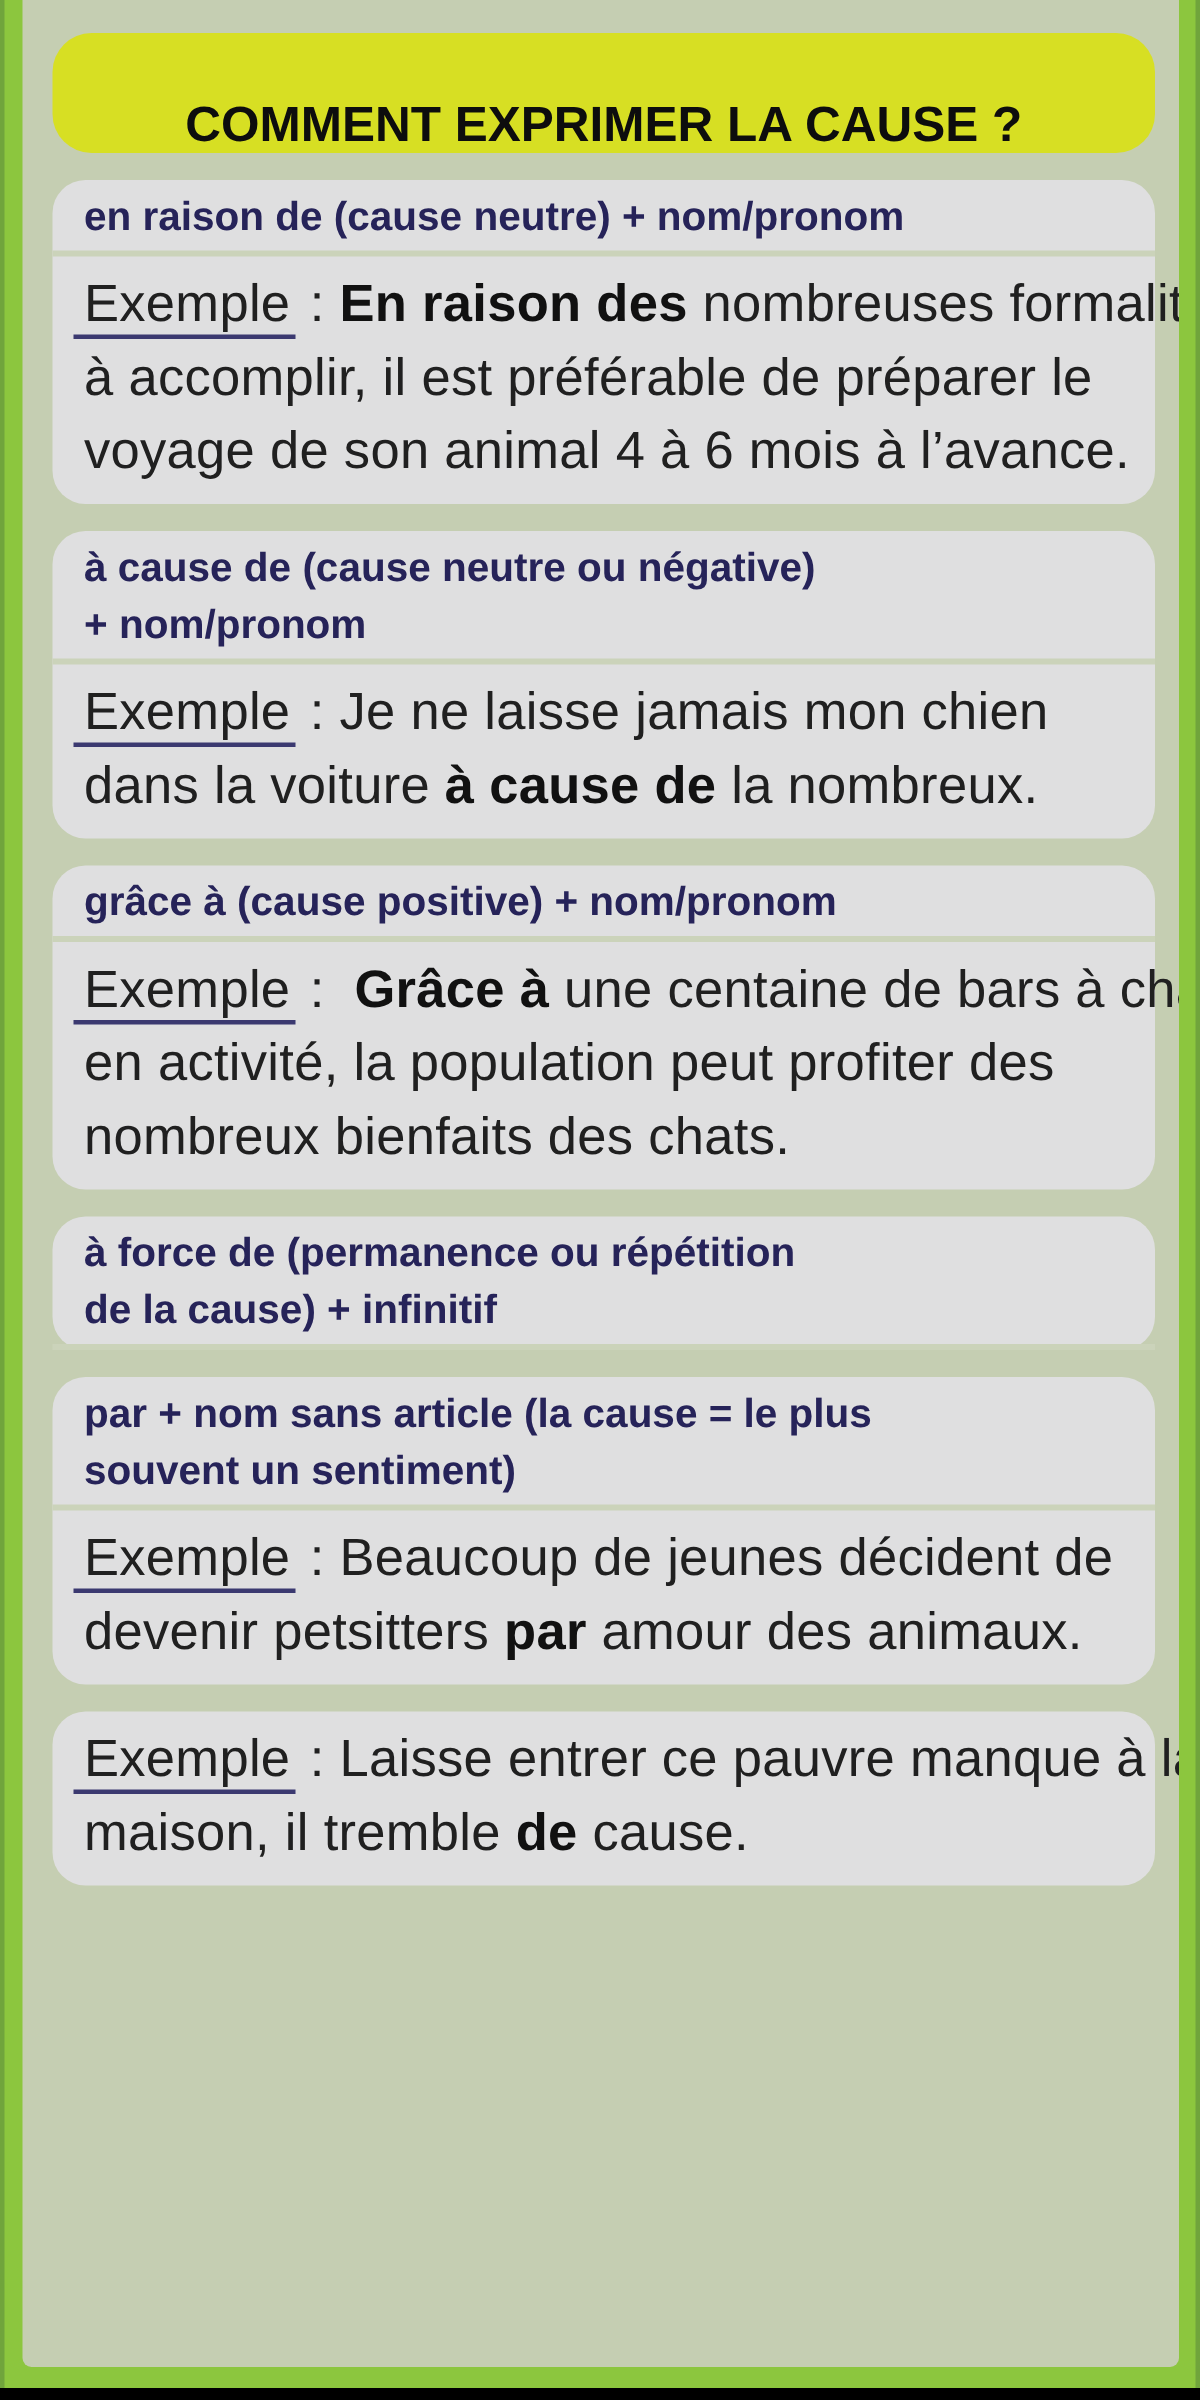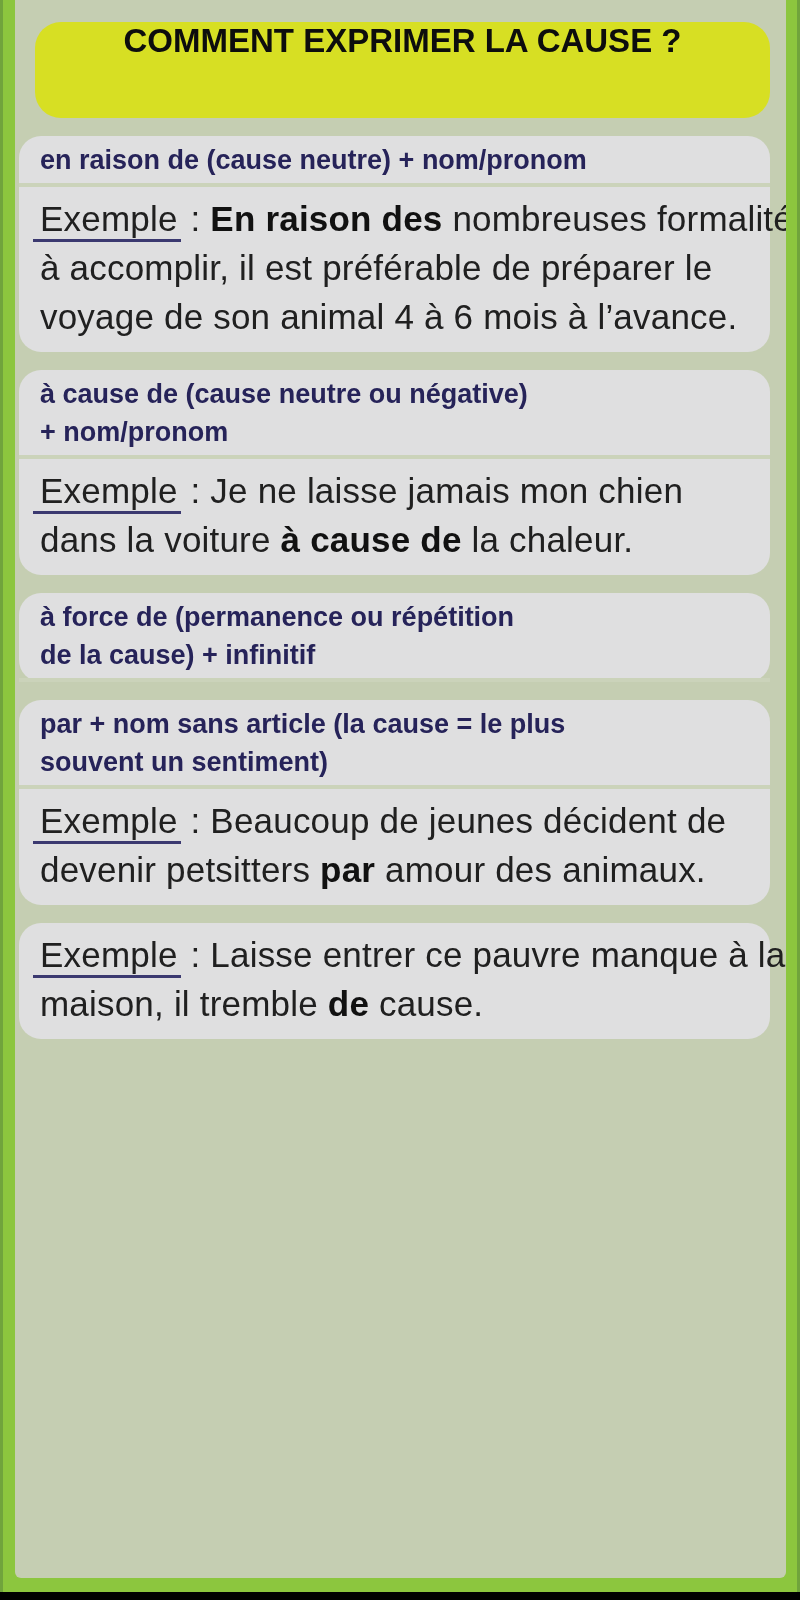--- a/index.html
+++ b/index.html
@@ -26,35 +26,35 @@
     position: absolute; left: 15px; top: 0;
     width: 771px; height: 1578px;
     background: #c5ceb2;
     box-sizing: border-box;
     padding-top: 22px;
     border-radius: 0 0 6px 6px;
     overflow: hidden;
   }
   .title-box {
     margin: 0 16px 18px 20px;
-    height: 96px;
+    height: 80px;
     background: #d7df23;
     border-radius: 26px;
-    display: flex; align-items: flex-start; justify-content: center;
+    display: flex; align-items: flex-end; justify-content: center;
   }
   .title-text {
     margin: 0;
     font-size: 33px;
     font-weight: 800;
     color: #0d0d0d;
     letter-spacing: 0px;
     white-space: pre;
   }
   .card {
-    margin: 0 16px 18px 4px;
+    margin: 0 16px 18px 20px;
     background: #dfdfe0;
     border-radius: 22px;
   }
   .card-head {
     color: #262359;
     font-weight: 700;
     font-size: 27px;
     line-height: 38px;
     padding: 5px 18px 4px 21px;
     border-bottom: 4px solid #cbd3ba;
@@ -92,23 +92,29 @@
     <div class="card-head">en raison de (cause neutre) + nom/pronom</div>
     <div class="card-body"><span class="seg-underline">Exemple</span><span class="seg-plain"> : </span><span class="seg-bold">En raison des</span><span class="seg-plain"> nombreuses formalités
 à accomplir, il est préférable de préparer le
 voyage de son animal 4 à 6 mois à l’avance.</span></div>
   </section>
 
   <section class="card">
     <div class="card-head">à cause de (cause neutre ou négative)
 + nom/pronom</div>
     <div class="card-body"><span class="seg-underline">Exemple</span><span class="seg-plain"> : Je ne laisse jamais mon chien
-dans la voiture </span><span class="seg-bold">à cause de</span><span class="seg-plain"> la chaleur.</span></div>
+dans la voiture </span><span class="seg-bold">à cause de</span><span class="seg-plain"> la nombreux.</span></div>
   </section>
 
+  <section class="card">
+    <div class="card-head">grâce à (cause positive) + nom/pronom</div>
+    <div class="card-body"><span class="seg-underline">Exemple</span><span class="seg-plain"> :  </span><span class="seg-bold">Grâce à</span><span class="seg-plain"> une centaine de bars à chats
+en activité, la population peut profiter des
+nombreux bienfaits des chats.</span></div>
+  </section>
 
   <section class="card">
     <div class="card-head">à force de (permanence ou répétition
 de la cause) + infinitif</div>
   </section>
 
 
   <section class="card">
     <div class="card-head">par + nom sans article (la cause = le plus
 souvent un sentiment)</div>

